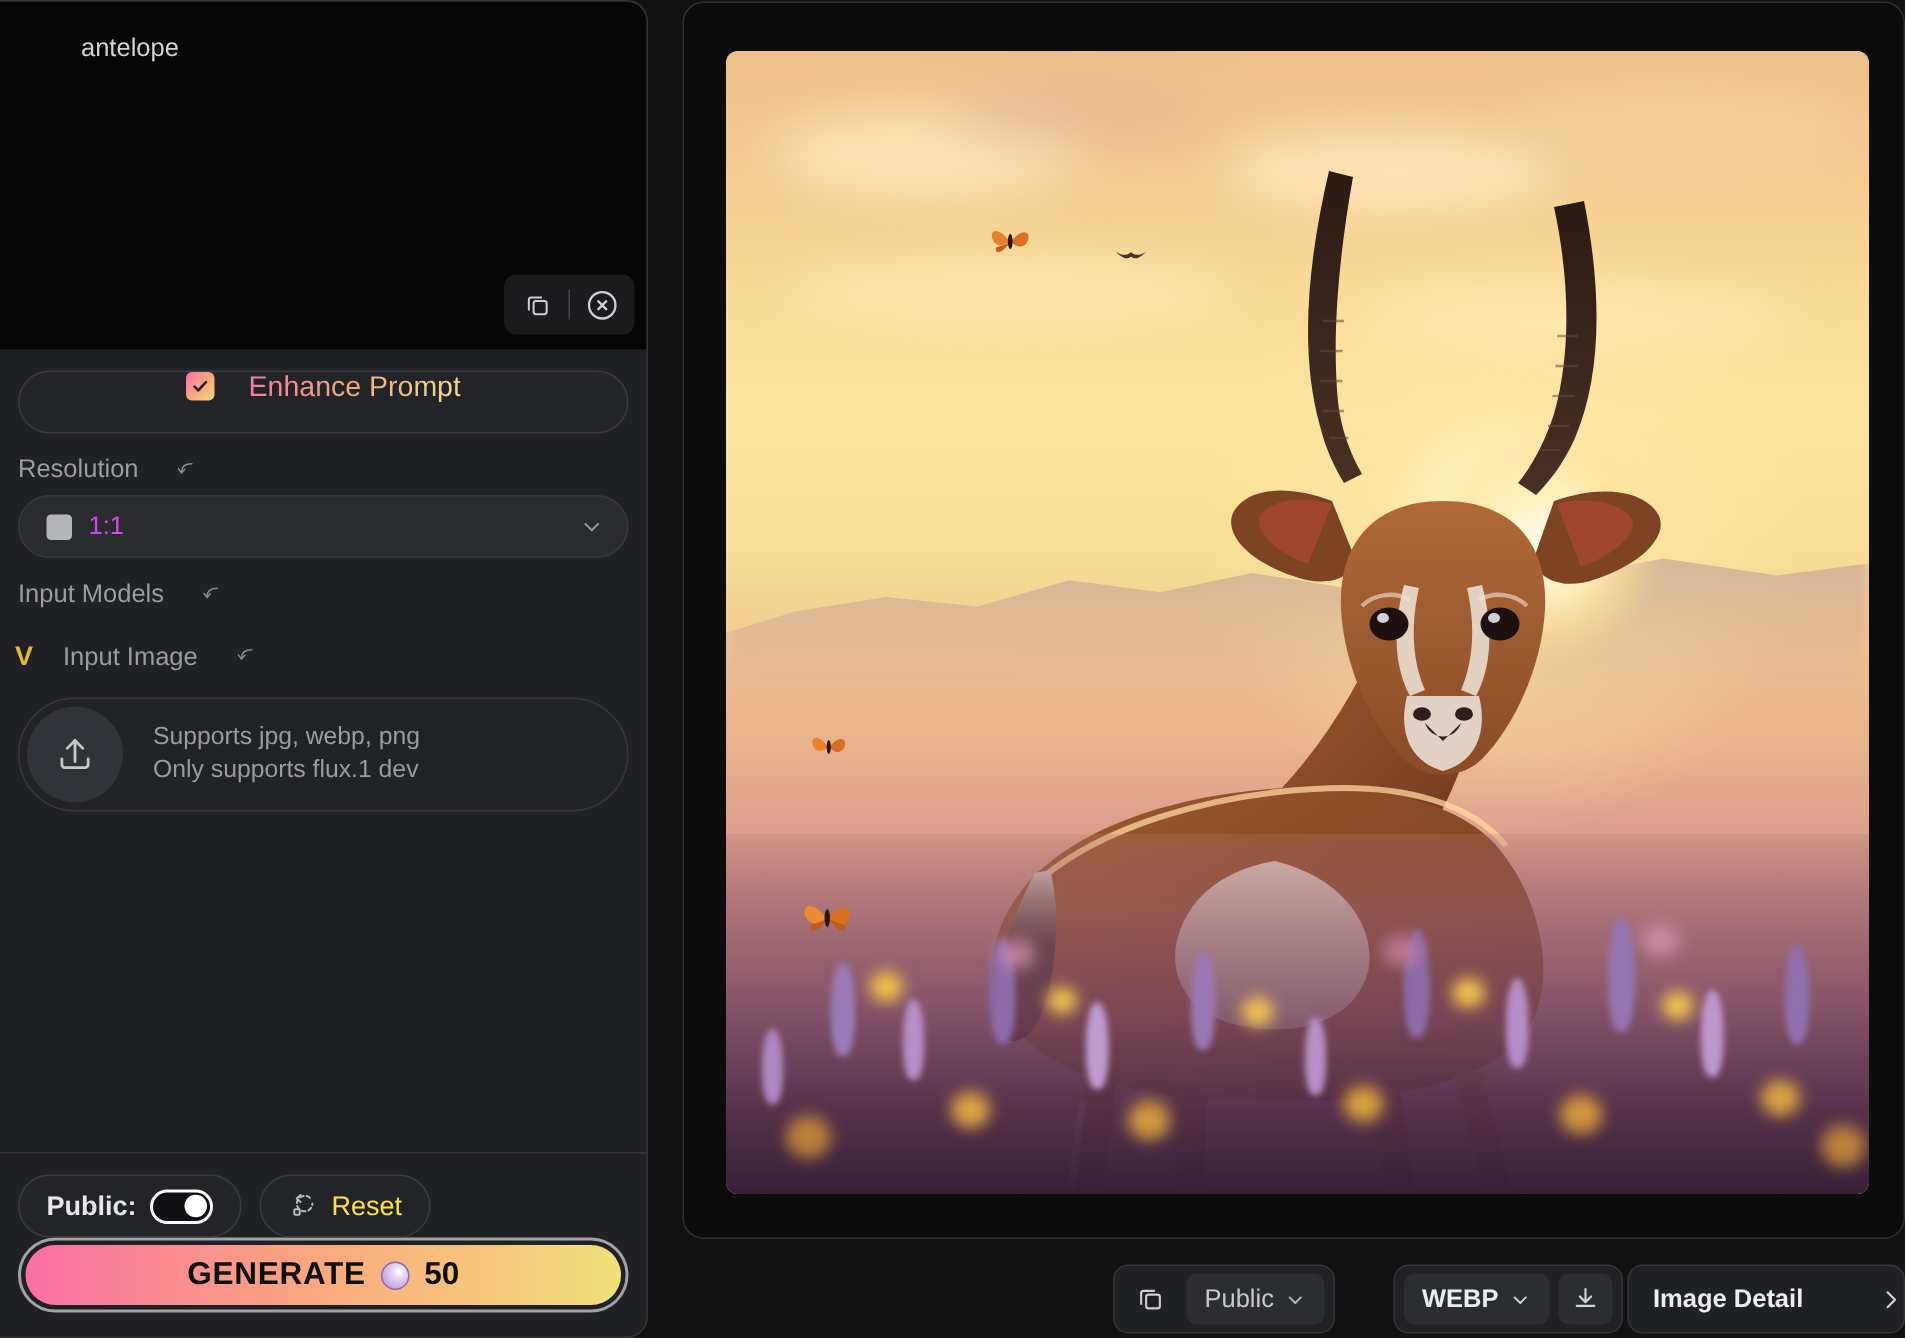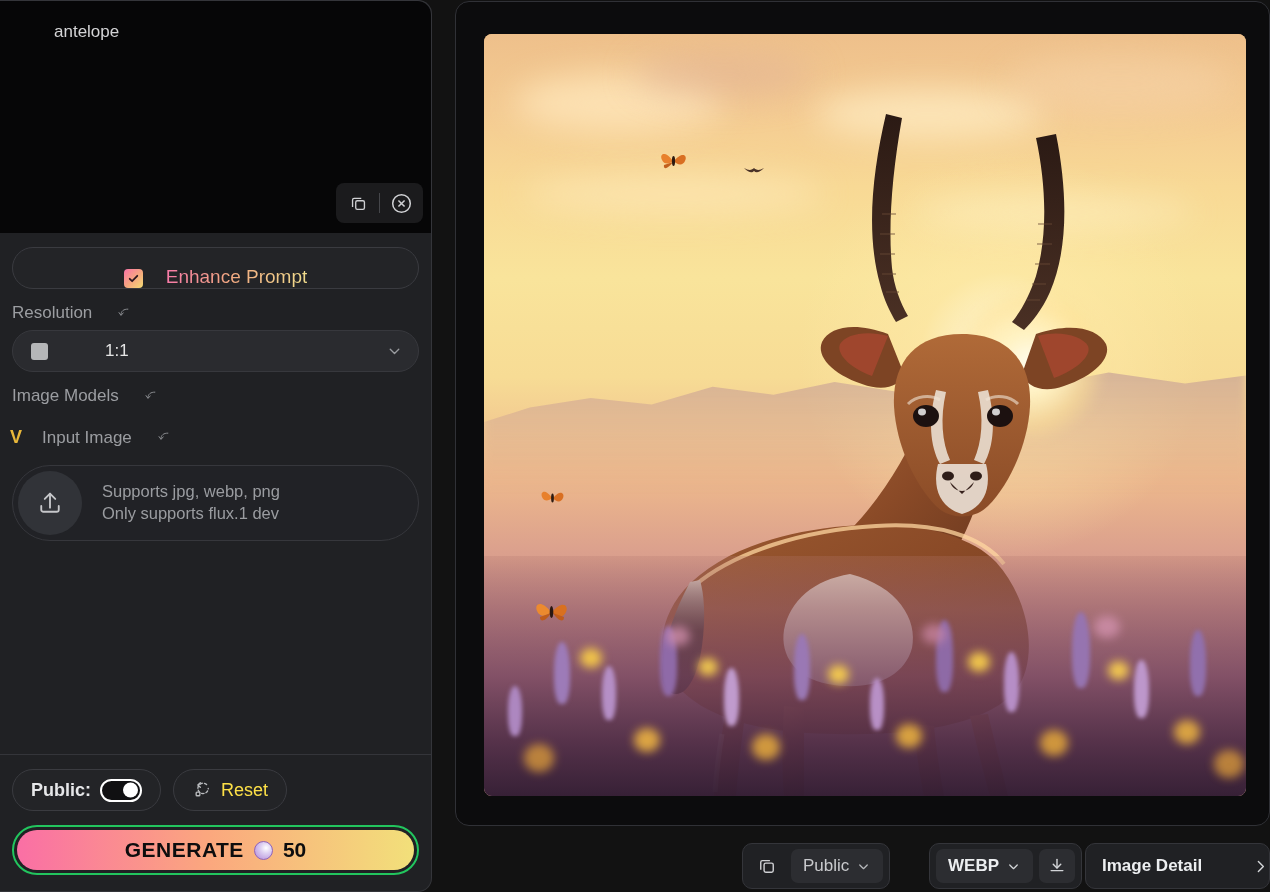--- a/index.html
+++ b/index.html
@@ -51,21 +51,21 @@
   .tool-div { width: 1px; height: 20px; background: #45464a; margin: 0 3px; }
 
   .controls { padding: 0 0 0 0; flex: 1 1 auto; display:flex; flex-direction:column; }
 
   .enhance-btn {
     margin: 14px 12px 0 12px;
     height: 42px;
     border: 1px solid #3a3b40;
     border-radius: 21px;
     background: #232427;
-    display: flex; align-items: flex-end; justify-content: center;
+    display: flex; align-items: flex-start; justify-content: center;
     gap: 23px; cursor: pointer;
   }
   .chk {
     width: 19px; height: 19px; border-radius: 4px;
     background: linear-gradient(135deg,#f973a8 0%, #f6a97e 55%, #f3dc74 100%);
     display: flex; align-items: center; justify-content: center;
     flex: 0 0 auto;
   }
   .grad-text {
     font-size: 19px; font-weight: 400;
@@ -87,21 +87,21 @@
     margin: 0 12px;
     height: 42px;
     background: #2a2b2f;
     border: 1px solid #37383d;
     border-radius: 21px;
     display: flex; align-items: center;
     padding: 0 14px 0 18px;
     cursor: pointer;
     position: relative;
   }
-  .select .sel-label { font-size: 17px; color: #e5e5e5; margin-left: 46px; }
+  .select .sel-label { font-size: 17px; color: #d946ef; }
   .ratio-sq {
     width: 17px; height: 17px; border-radius: 3px;
     background: #b5b6b8; margin-right: 11px; flex: 0 0 auto;
   }
   .flux-ico { margin-right: 10px; display:flex; align-items:center; }
   .chev { position: absolute; right: 15px; top: 50%; transform: translateY(-50%); }
 
   .upload {
     margin: 10px 12px 4px 12px;
     height: 76px;
@@ -140,23 +140,22 @@
   .toggle {
     width: 42px; height: 23px; border-radius: 12px;
     border: 2px solid #ffffff; background: #101012;
     position: relative; flex: 0 0 auto;
   }
   .toggle .knob {
     position: absolute; right: 2px; top: 50%; transform: translateY(-50%);
     width: 15px; height: 15px; border-radius: 50%; background: #ffffff;
   }
   .gen-wrap {
-    margin-top: 14px;
     height: 50px;
-    border: 2px solid #22c55e;
+    border: 2px solid #a3a3a3;
     border-radius: 25px;
     padding: 3px;
   }
   .gen-btn {
     height: 100%; border-radius: 21px;
     background: linear-gradient(90deg,#fa6fa5 0%, #fba77e 48%, #f2e07a 100%);
     display: flex; align-items: center; justify-content: center;
     gap: 10px; cursor: pointer;
   }
   .gen-text { font-size: 21px; font-weight: 700; color: #0d0d0e; letter-spacing: .5px; }
@@ -304,21 +303,21 @@
         <span class="ratio-sq"></span>
         <span class="sel-label">1:1</span>
         <span class="chev">
           <svg width="17" height="17" viewBox="0 0 24 24" fill="none" stroke="#9a9ca0" stroke-width="1.9" stroke-linecap="round" stroke-linejoin="round">
               <path d="M6 9.5l6 6 6-6"></path>
             </svg>
         </span>
       </div>
 
       <div class="field-label">
-        <span>Image Models</span>
+        <span>Input Models</span>
         <svg width="15" height="15" viewBox="0 0 24 24" fill="none" stroke="#8a8c90" stroke-width="1.6" stroke-linecap="round" stroke-linejoin="round">
           <path d="M19 5c-7 0-11 3-11 9"></path>
           <path d="M4.8 10.5L8 15l3.6-4"></path>
         </svg>
       </div>
 
       <div class="field-label" style="margin-left:10px;">
         <span class="v-badge">V</span>
         <span style="margin-left:-2px;">Input Image</span>
         <svg width="15" height="15" viewBox="0 0 24 24" fill="none" stroke="#8a8c90" stroke-width="1.6" stroke-linecap="round" stroke-linejoin="round">

